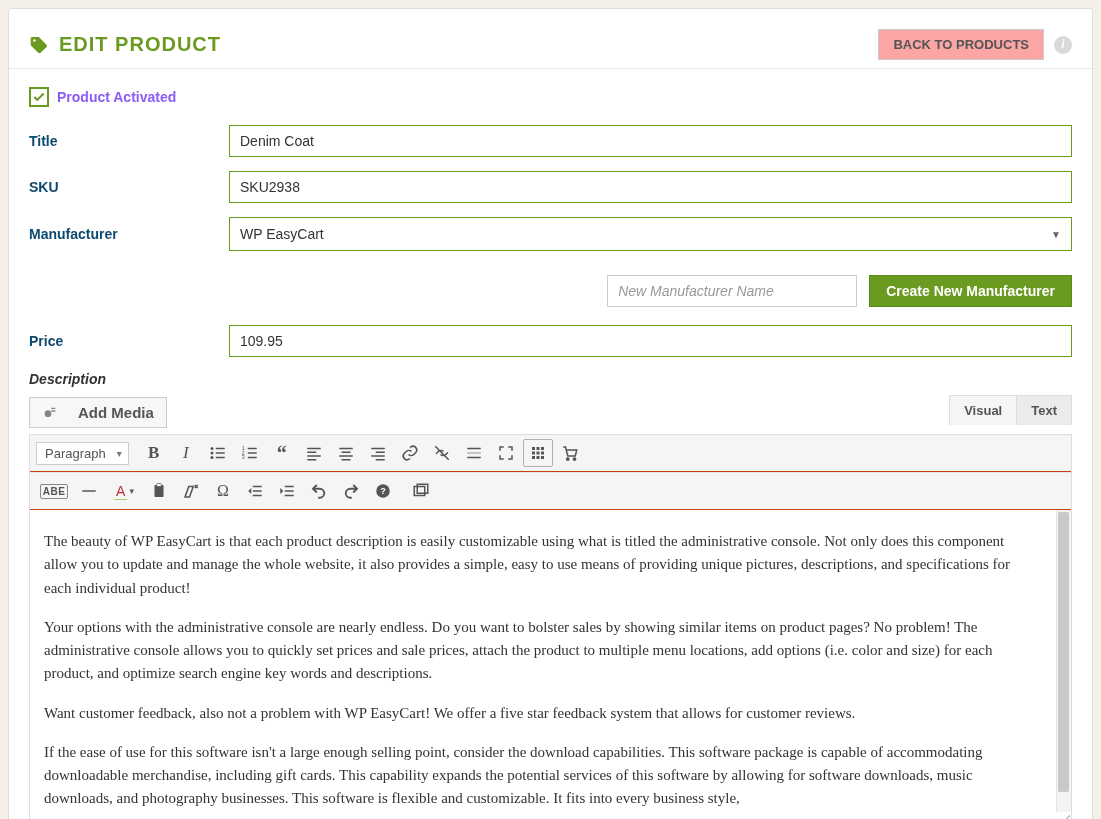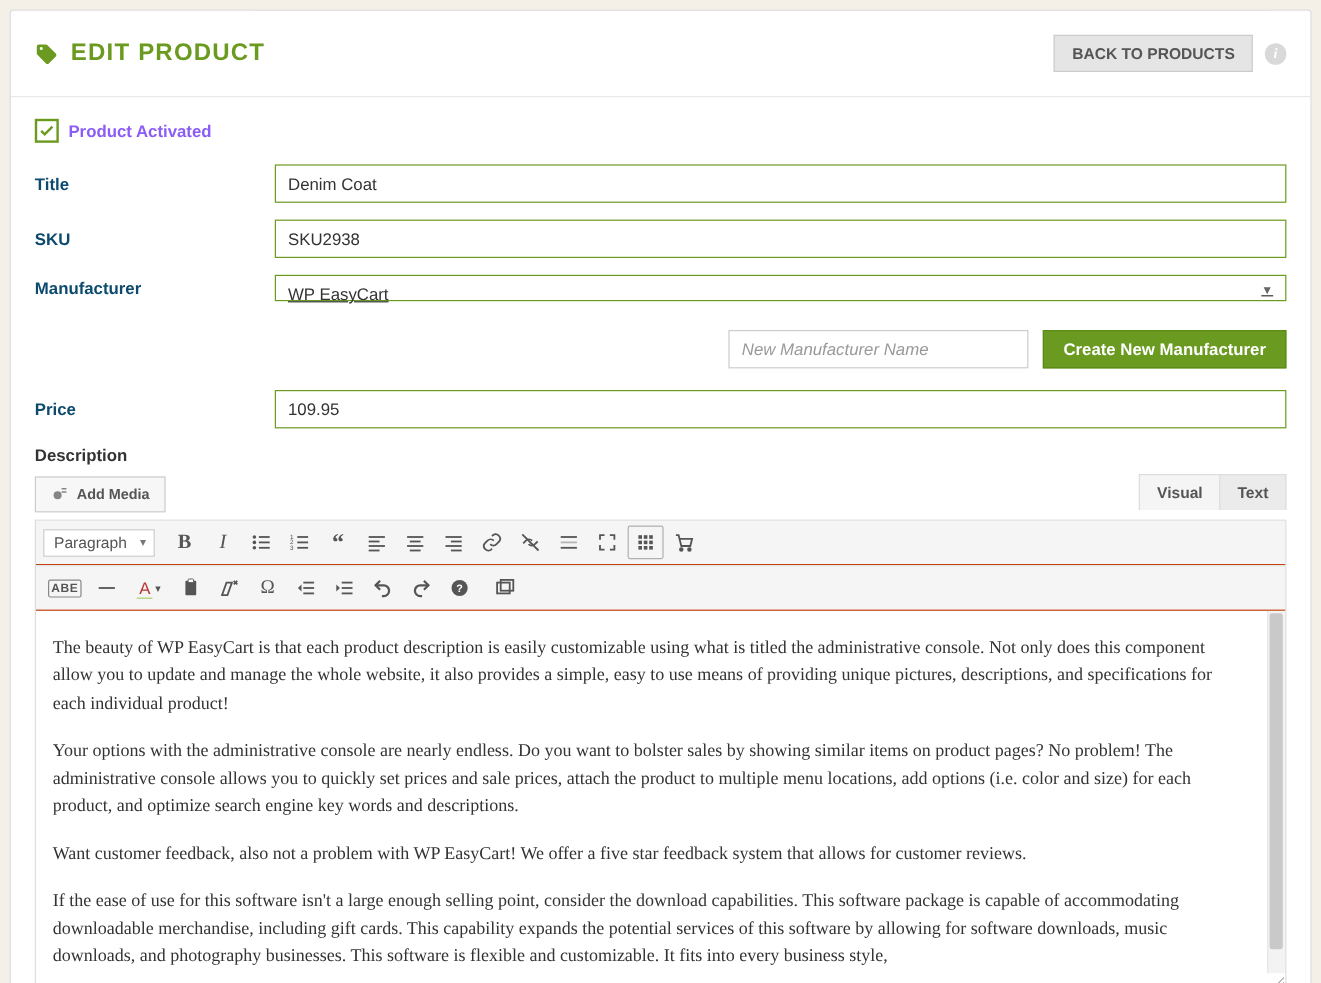--- a/index.html
+++ b/index.html
@@ -12,34 +12,34 @@
 }
 .card {
   background: #fff;
   border: 1px solid #ddd;
   border-radius: 3px;
 }
 .card-header {
   display: flex;
   justify-content: space-between;
   align-items: center;
-  padding: 20px 20px 20px 20px;
+  padding: 20px 20px 8px 20px;
   border-bottom: 1px solid #e8e8e8;
 }
 .title-wrap { display: flex; align-items: center; gap: 10px; }
 .tag-icon { width: 20px; height: 20px; color: #6a9a1f; }
 .page-title {
   font-size: 20px;
   font-weight: 700;
   letter-spacing: 1px;
   color: #6a9a1f;
 }
 .header-right { display: flex; align-items: center; gap: 10px; }
 .back-btn {
-  background: #e5e5e5;
+  background: #fca5a5;
   border: 1px solid #ccc;
   color: #555;
   padding: 7px 14px;
   font-size: 13px;
   font-weight: 600;
   cursor: pointer;
 }
 .info-circle {
   width: 18px; height: 18px; border-radius: 50%;
   background: #d9d9d9; color: #fff;
@@ -53,32 +53,32 @@
   display: inline-flex; align-items: center; justify-content: center;
   color: #6a9a1f; background: #fff;
 }
 .chk svg { width: 14px; height: 14px; }
 .activated-label { font-weight: 700; color: #8b5cf6; }
 .form-row { display: flex; align-items: center; margin-bottom: 14px; }
 .form-row .lbl {
   width: 200px; flex-shrink: 0;
   font-weight: 700; color: #0c4a6e; font-size: 14px;
 }
-.form-row .ctrl { flex: 1; text-decoration: underline; }
+.form-row .ctrl { flex: 1; }
 input[type=text].green, .green-select {
   width: 100%;
   border: 1px solid #6a9a1f;
   padding: 7px 10px;
   font-size: 14px;
   color: #333;
   background: #fff;
 }
 .green-select {
-  height: 22px;
-  display: flex; justify-content: space-between;
+  height: 34px;
+  display: flex; align-items: center; justify-content: space-between;
   cursor: pointer;
 }
 .green-select .caret {
   font-size: 10px; color: #666;
 }
 .mfr-new-row { display: flex; justify-content: flex-end; gap: 12px; margin: 24px 0 18px 200px; }
 .mfr-input {
   width: 250px;
   border: 1px solid #ccc;
   padding: 7px 10px;
@@ -89,25 +89,25 @@
 .mfr-input::placeholder { color: #999; font-style: italic; }
 .btn-primary {
   background: #6a9a1f;
   color: #fff;
   border: 1px solid #5a8a18;
   padding: 7px 16px;
   font-size: 14px;
   font-weight: 600;
   cursor: pointer;
 }
-.desc-label { font-weight: 700; margin: 6px 0 10px 0; }
+.desc-label { font-weight: 700; margin: 6px 0 10px 0; font-style: italic; }
 .add-media-btn {
-  display: inline-flex; align-items: center; gap: 6px;
+  display: inline-flex; align-items: center; gap: 20px;
   background: #f7f7f7; border: 1px solid #ccc;
-  padding: 6px 12px; font-size: 12px; font-weight: 600;
+  padding: 6px 12px; font-size: 15px; font-weight: 600;
   cursor: pointer; color: #555;
 }
 .add-media-btn .icon { width: 16px; height: 16px; opacity: .7; }
 .editor-tabs { float: right; display: flex; margin-top: -2px; }
 .editor-tab {
   padding: 7px 14px;
   border: 1px solid #ddd;
   background: #f5f5f5;
   font-size: 13px; font-weight: 600; color: #555;
   cursor: pointer;

